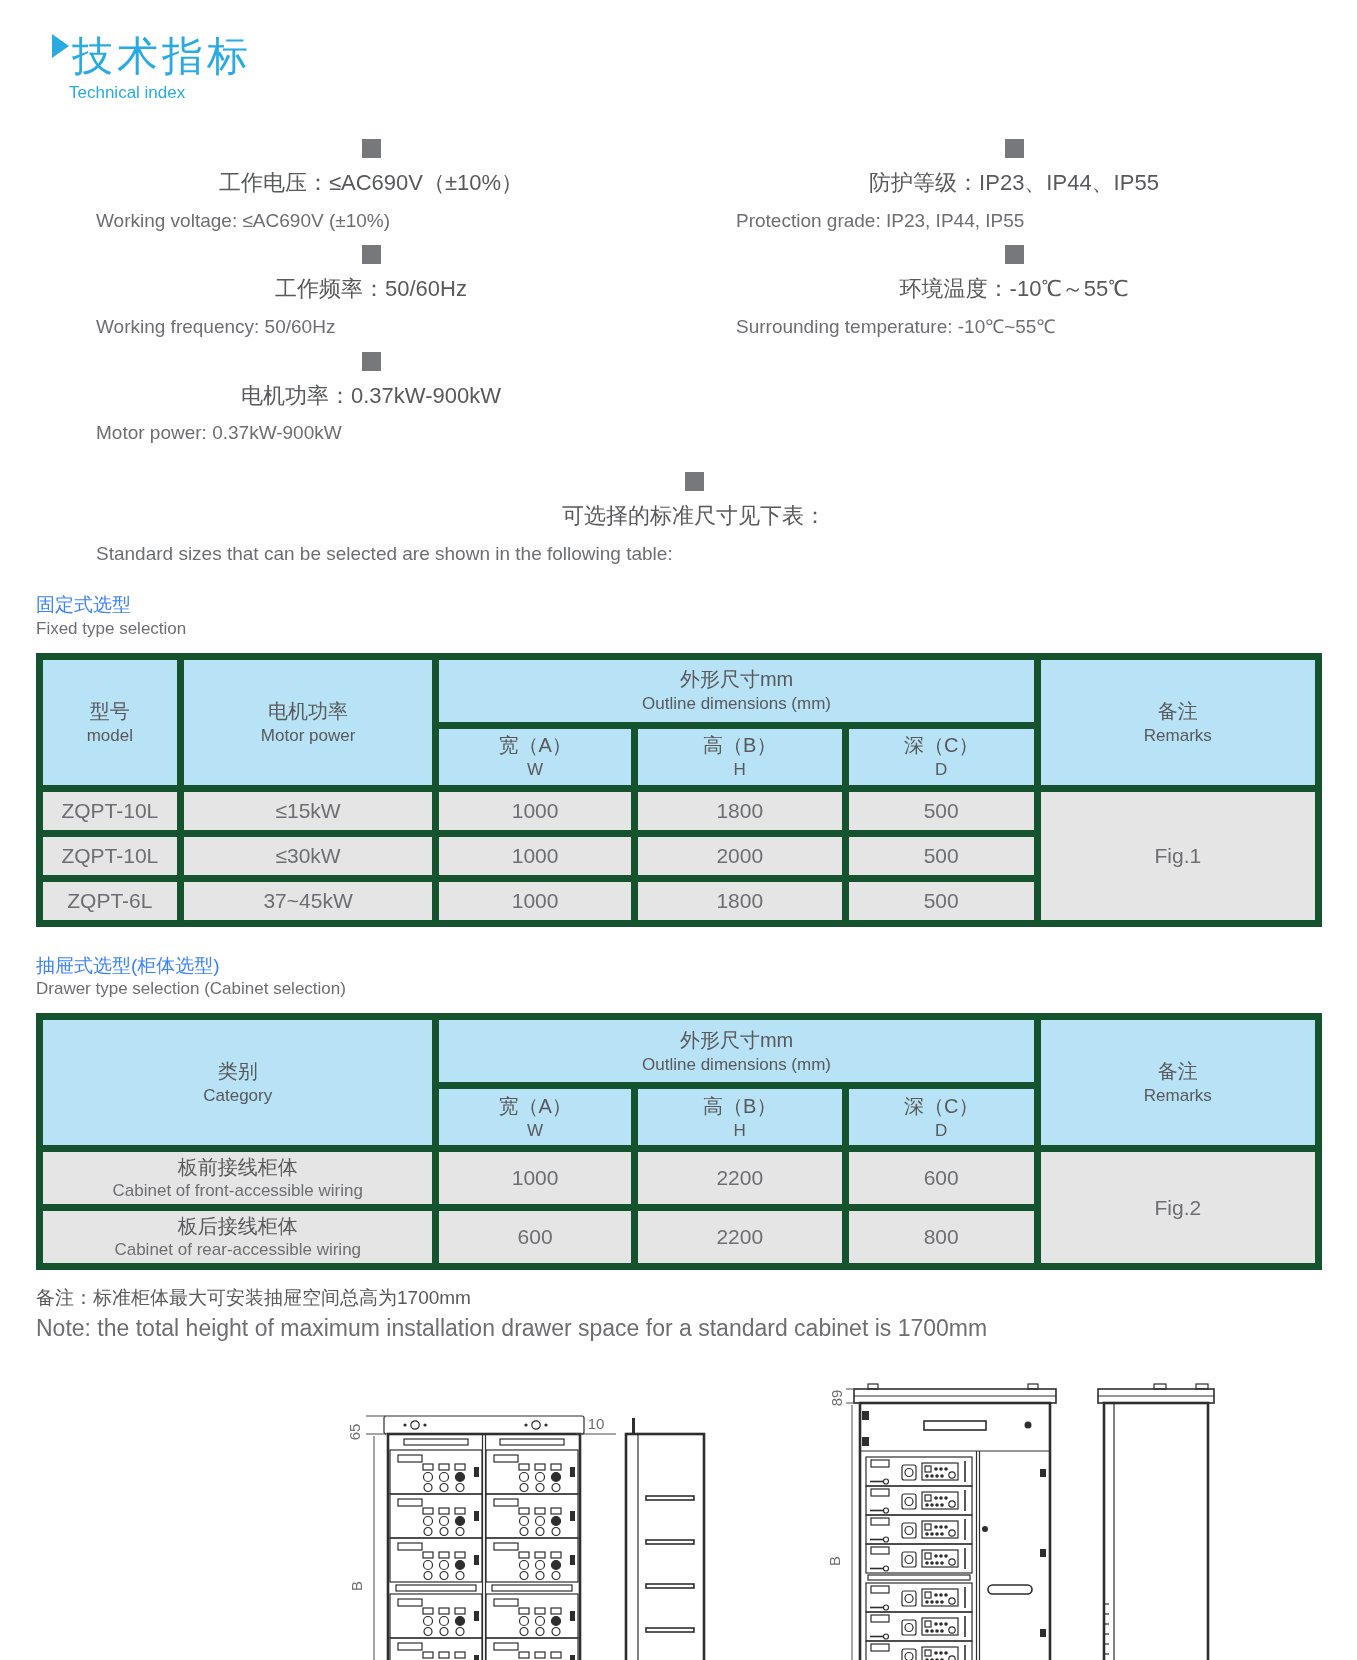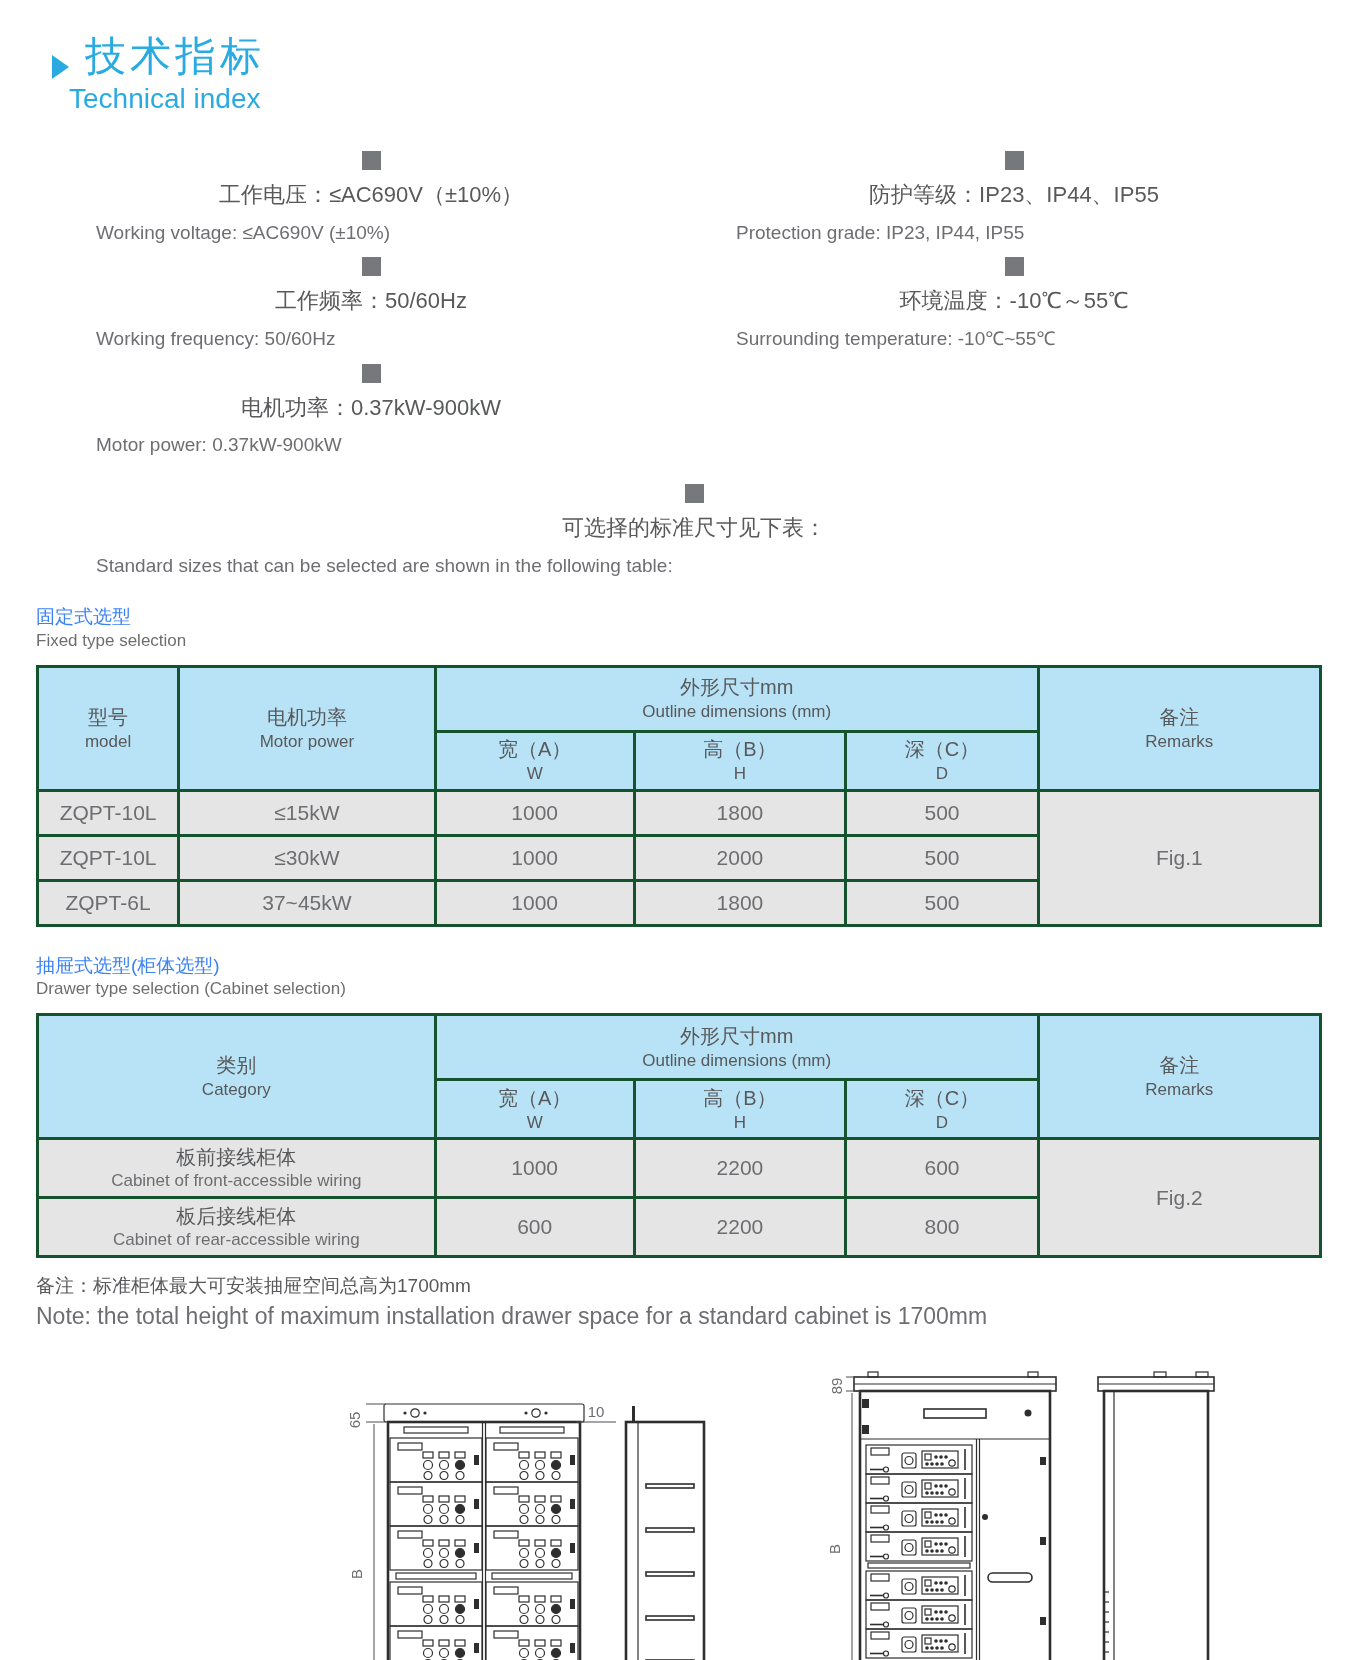--- a/index.html
+++ b/index.html
@@ -1,42 +1,42 @@
 <!DOCTYPE html>
 <html><head>
 <meta charset="utf-8">
 <style>
   html,body{margin:0;padding:0;background:#ffffff;}
   body{width:1357px;min-height:1660px;font-family:"Liberation Sans",sans-serif;color:#6d6e71;}
   .page{box-sizing:border-box;width:1357px;min-height:1660px;padding:34px 35px 20px 36px;position:relative;}
 
   
-  .title-row{display:flex;align-items:flex-end;gap:16px;padding-left:16px;}
+  .title-row{display:flex;align-items:flex-start;gap:3px;padding-left:16px;}
   .tri{width:0;height:0;border-left:17px solid #29abe2;border-top:12px solid transparent;border-bottom:12px solid transparent;}
   .title-cn{font-size:41px;color:#29abe2;font-weight:400;letter-spacing:4px;margin:0;line-height:1.1;}
-  .title-en{color:#29abe2;font-size:28px;margin:4px 0 0 33px;}
+  .title-en{color:#29abe2;font-size:17px;margin:4px 0 0 33px;}
 
   
   .specs-wrap{display:flex;margin-top:24px;}
   .specs-col-left{width:640px;flex:0 0 auto;}
   .specs-col-right{flex:1;}
   .spec-item{margin-bottom:4px;}
   .spec-cn{display:flex;align-items:center;gap:11px;font-size:22px;color:#58595b;margin:12px 0 0 30px;line-height:1.3;flex-direction:column;}
   .bullet{width:19px;height:19px;background:#77787b;flex:0 0 auto;}
   .spec-en{font-size:19px;color:#6d6e71;margin:11px 0 2px 60px;line-height:1.3;}
   .spec-full{margin-top:22px;}
 
   
   .sec-label{margin-top:26px;}
   .sec-cn{font-size:19px;color:#3b82f6;line-height:1.35;}
   .sec-en{font-size:17px;color:#6d6e71;line-height:1.35;}
 
   
   table{border-collapse:collapse;width:100%;table-layout:fixed;margin-top:12px;}
-  th,td{border:3px solid #14532d;text-align:center;vertical-align:middle;font-weight:400;padding:0;}
+  th,td{border:7px solid #14532d;text-align:center;vertical-align:middle;font-weight:400;padding:0;}
   thead th{background:#b8e3f6;color:#58595b;}
   tbody td{background:#e5e5e5;color:#6d6e71;font-size:21px;}
   .hrow1 th{height:62px;}
   .hrow2 th{height:56px;}
   .th-cn{font-size:20px;line-height:1.35;}
   .th-en{font-size:17px;line-height:1.3;}
   .t1 tbody tr{height:45px;}
   .t2 tbody tr{height:59px;}
   .cat-cn{font-size:20px;color:#58595b;line-height:1.25;}
   .cat-en{font-size:17px;color:#6d6e71;line-height:1.25;}

